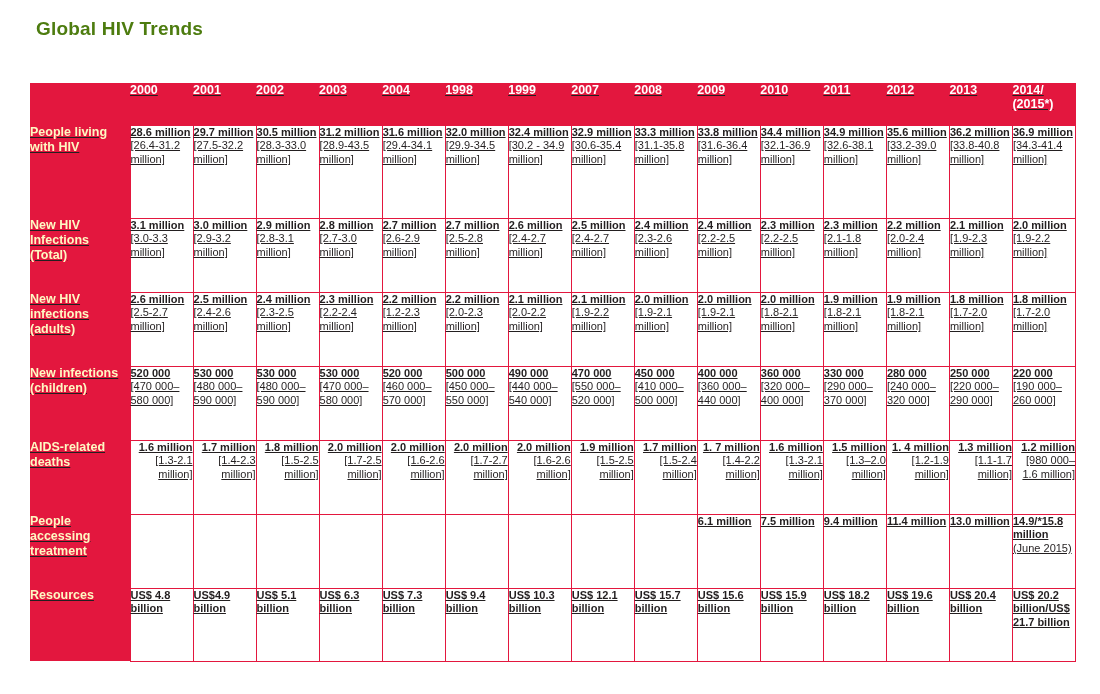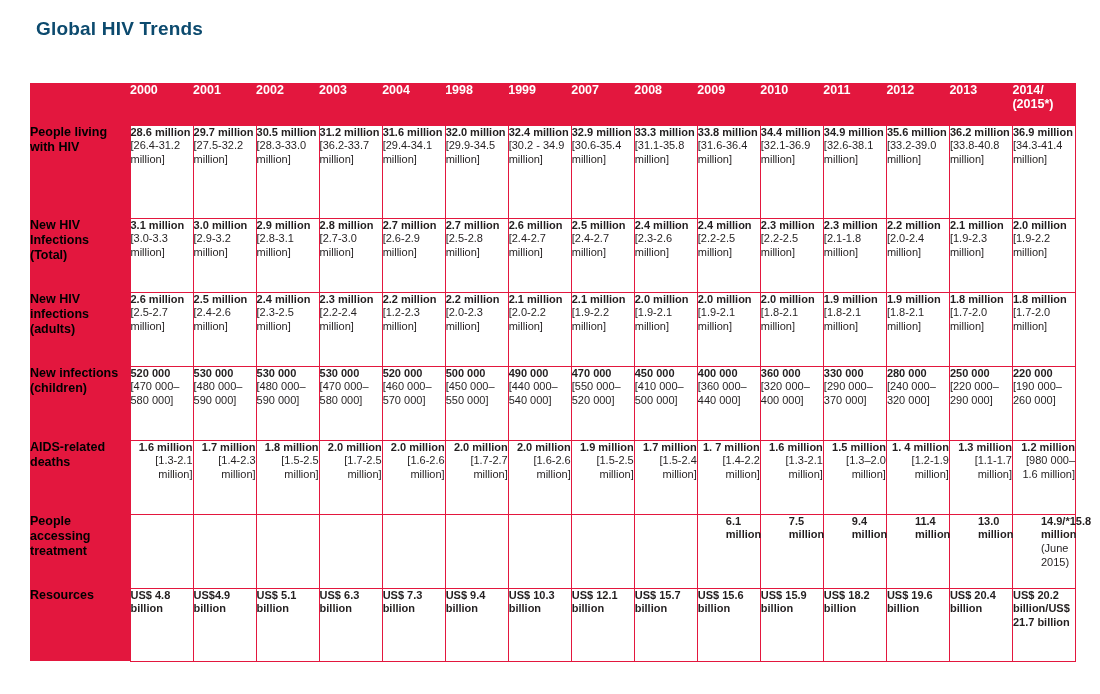--- a/index.html
+++ b/index.html
@@ -19,34 +19,35 @@
     width: 1100px;
     height: 694px;
     box-sizing: border-box;
   }
   .page-title {
     position: absolute;
     left: 36px;
     top: 18px;
     font-size: 19px;
     font-weight: bold;
-    color: #0c4a6e;
+    color: #4d7c0f;
     letter-spacing: 0.2px;
   }
   .table-wrap {
     position: absolute;
     left: 30px;
     top: 83px;
     width: 1046px;
   }
   table.hiv {
     border-collapse: collapse;
     table-layout: fixed;
     width: 1046px;
     background: #ffffff;
+    text-decoration: underline;
   }
   table.hiv th, table.hiv td {
     vertical-align: top;
     padding: 0;
   }
   
   thead tr {
     background: #e3173e;
   }
   th.corner {
@@ -61,21 +62,21 @@
     font-weight: bold;
     text-align: left;
     padding: 12px 0 12px 9px;
     height: 42px;
     box-sizing: border-box;
     line-height: 1.15;
   }
   
   td.rowlabel {
     background: #e3173e;
-    color: #000000;
+    color: #fef9c3;
     font-size: 12.5px;
     font-weight: bold;
     padding: 9px 8px 9px 9px;
     line-height: 1.2;
     width: 100px;
     box-sizing: border-box;
     border: none;
   }
   
   td.cell {
@@ -92,21 +93,21 @@
   }
   td.cell .r {
     display: block;
     font-weight: normal;
   }
   tbody tr.r-people td.cell { height: 93px; }
   tbody tr.r-newtotal td.cell { height: 74px; }
   tbody tr.r-newadults td.cell { height: 74px; }
   tbody tr.r-newchildren td.cell { height: 74px; }
   tbody tr.r-aids td.cell { height: 74px; text-align: right; }
-  tbody tr.r-treatment td.cell { height: 74px; padding-left: 28px; }
+  tbody tr.r-treatment td.cell { height: 74px; }
   tbody tr.r-resources td.cell { height: 73px; margin-left: 6px; }
   td.cell.empty { }
 </style>
 </head>
 <body>
 
 <div class="page">
 
   <div class="page-title">Global HIV Trends</div>
 
@@ -144,21 +145,21 @@
           <td class="cell">
               <span class="v">29.7 million</span>
               <span class="r">[27.5-32.2 million]</span>
             </td>
           <td class="cell">
               <span class="v">30.5 million</span>
               <span class="r">[28.3-33.0 million]</span>
             </td>
           <td class="cell">
               <span class="v">31.2 million</span>
-              <span class="r">[36.2-33.7 million]</span>
+              <span class="r">[28.9-43.5 million]</span>
             </td>
           <td class="cell">
               <span class="v">31.6 million</span>
               <span class="r">[29.4-34.1 million]</span>
             </td>
           <td class="cell">
               <span class="v">32.0 million</span>
               <span class="r">[29.9-34.5 million]</span>
             </td>
           <td class="cell">

